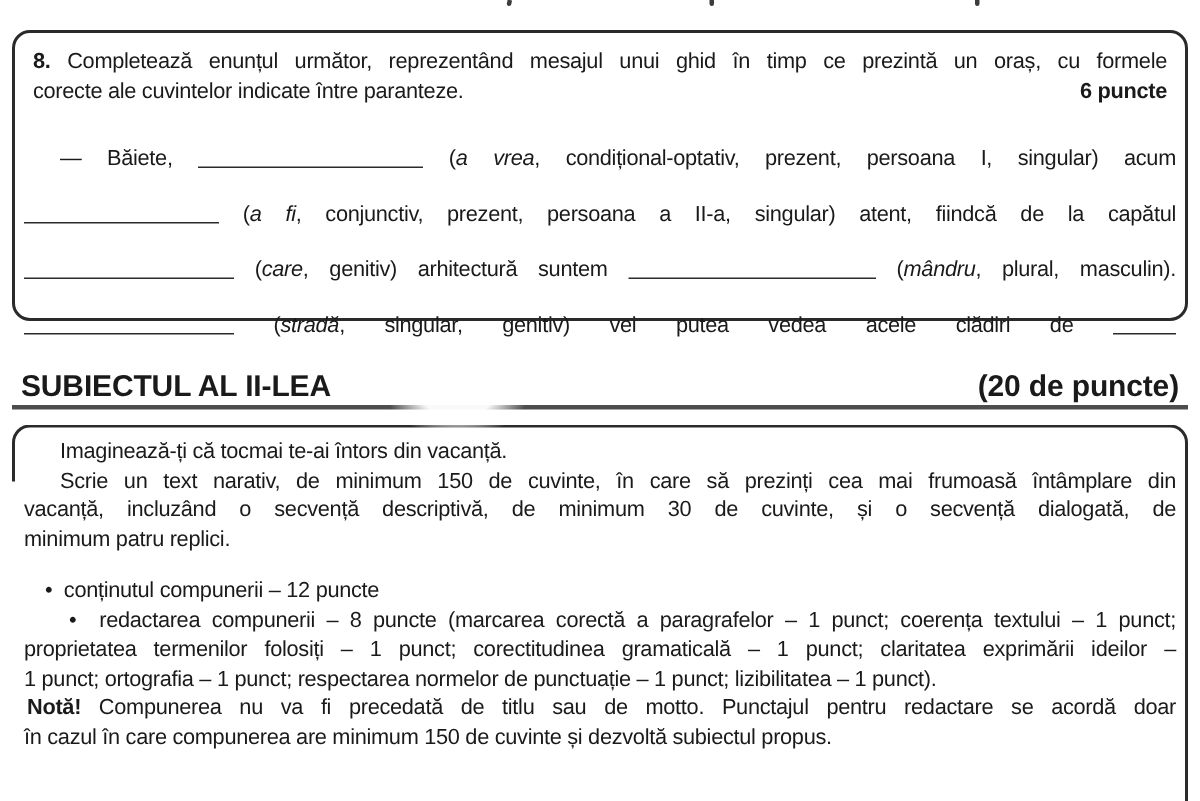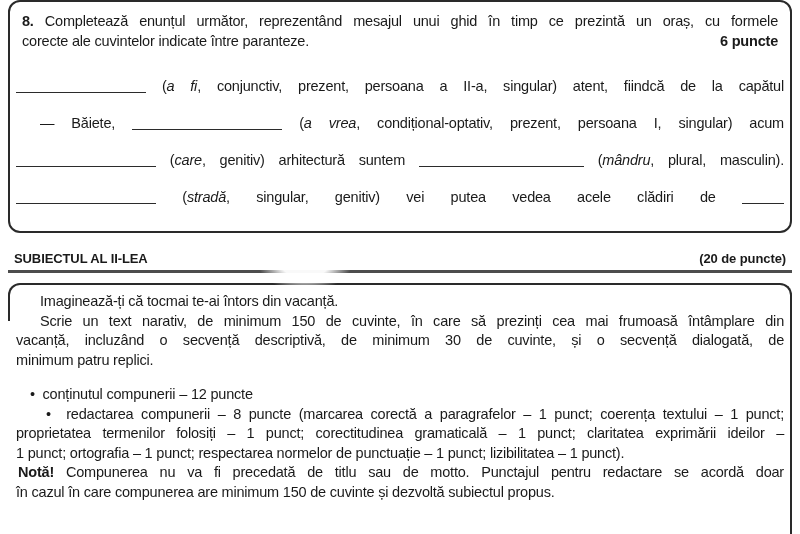--- a/index.html
+++ b/index.html
@@ -26,33 +26,33 @@
   }
   .box {
     position:absolute;
     left:8px;
     width:784px;
     box-sizing:border-box;
     border:2px solid #2a2a2a;
     border-radius:12px;
     background:#fff;
   }
-  #box1 { top:0; height:233px; padding:10px 6px; }
+  #box1 { top:20px; height:194px; padding:10px 6px; }
   #statement { margin:0 6px; }
   #dialogue { margin-top:26px; }
   #dialogue .line + .line { margin-top:17.5px; }
   #section-heading {
     position:absolute;
     left:8px; top:250px;
     width:784px;
     box-sizing:border-box;
     display:flex;
     justify-content:space-between;
     font-weight:bold;
-    font-size:13px;
+    font-size:20px;
     letter-spacing:-0.1px;
     padding:0 6px 3px 6px;
     border-bottom:3px solid #4d4d4d;
     line-height:17px;
   }
   #box2 { top:283px; height:262px; padding:7px 6px; border-bottom:none; border-radius:12px 12px 0 0; }
   
   #box2::after {
     content:'';
     position:absolute;
@@ -86,22 +86,22 @@
 
 <div class="box" id="box1">
   <div id="statement">
       <div class="line jfy"><span class="bd">8.</span><span> Completează enunțul următor, reprezentând mesajul unui ghid în timp ce prezintă un oraș, cu formele</span></div>
       <div class="line has-right">
         <span><span>corecte ale cuvintelor indicate între paranteze.</span></span>
         <span class="bd">6 puncte</span>
       </div>
     </div>
   <div id="dialogue">
+      <div class="line jfy" style="text-indent: 24px;"><span>— Băiete, </span><span class="blank" style="width: 150px;"></span><span> (</span><span class="it">a vrea</span><span>, condițional-optativ, prezent, persoana I, singular) acum</span></div>
       <div class="line jfy"><span class="blank" style="width: 130px;"></span><span> (</span><span class="it">a fi</span><span>, conjunctiv, prezent, persoana a II-a, singular) atent, fiindcă de la capătul</span></div>
-      <div class="line jfy" style="text-indent: 24px;"><span>— Băiete, </span><span class="blank" style="width: 150px;"></span><span> (</span><span class="it">a vrea</span><span>, condițional-optativ, prezent, persoana I, singular) acum</span></div>
       <div class="line jfy"><span class="blank" style="width: 140px;"></span><span> (</span><span class="it">care</span><span>, genitiv) arhitectură suntem </span><span class="blank" style="width: 165px;"></span><span> (</span><span class="it">mândru</span><span>, plural, masculin).</span></div>
       <div class="line jfy"><span class="blank" style="width: 140px;"></span><span> (</span><span class="it">stradă</span><span>, singular, genitiv) vei putea vedea acele clădiri de </span><span class="blank" style="width: 42px;"></span></div>
     </div>
 </div>
 
 <div id="section-heading">
   <span>SUBIECTUL AL II-LEA</span>
   <span>(20 de puncte)</span>
 </div>
 

